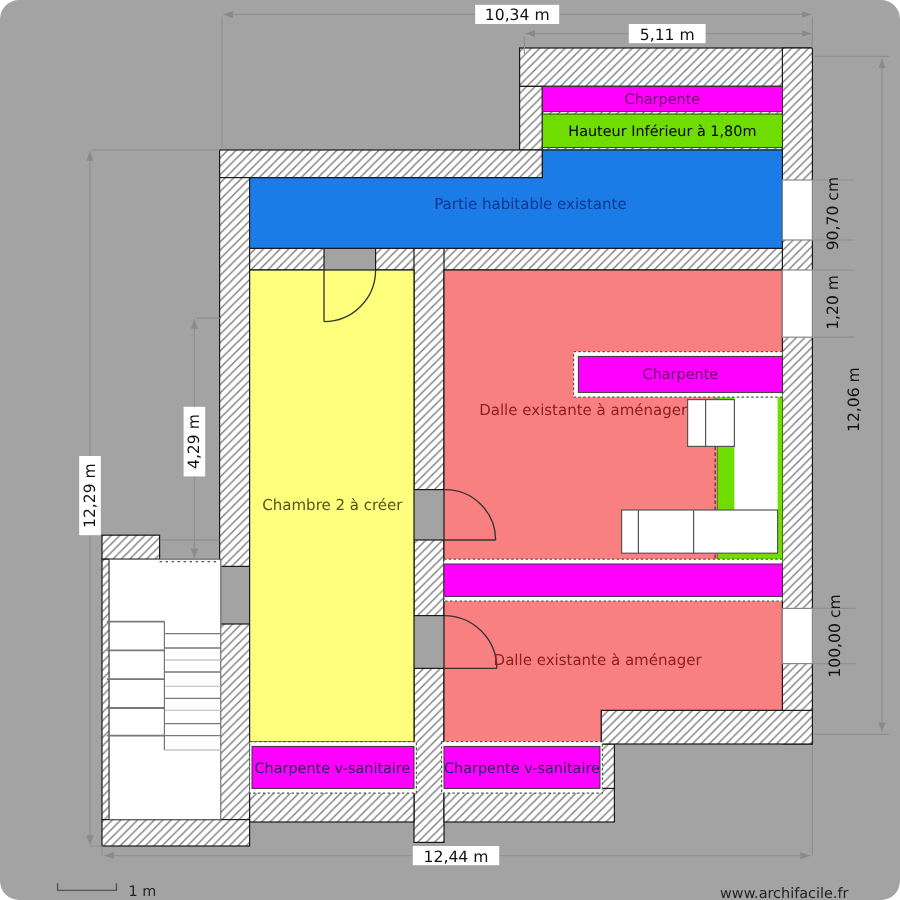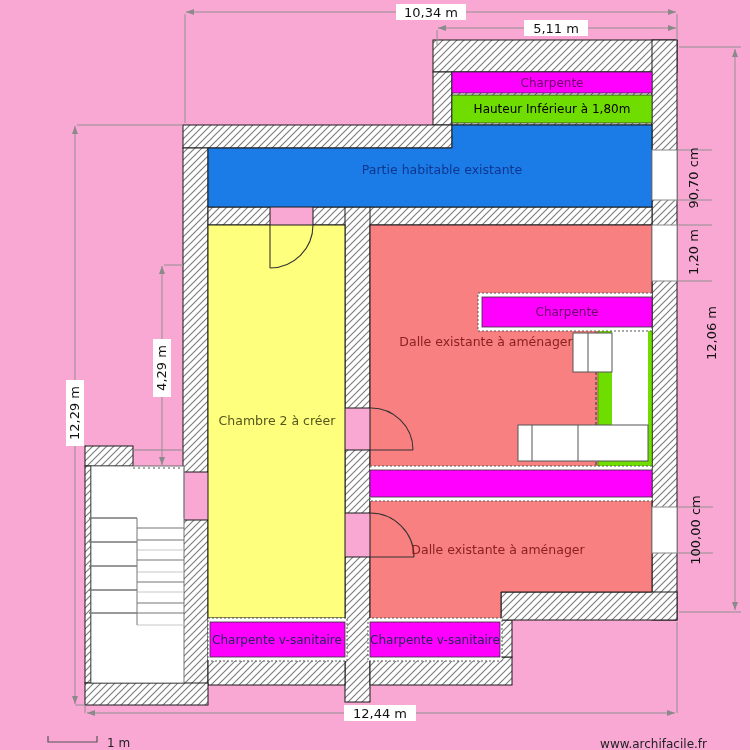--- a/index.html
+++ b/index.html
@@ -1,17 +1,17 @@
 <!DOCTYPE html>
 <html><head>
 <meta charset="utf-8">
 <style>
   html,body{margin:0;padding:0;background:#ffffff;}
-  .canvas{position:relative;width:750px;height:750px;background:#f9a8d4;overflow:hidden;
-          font-family:"DejaVu Sans","Liberation Sans",sans-serif;}
+  .canvas{position:relative;width:750px;height:750px;background:#a3a3a3;overflow:hidden;
+          font-family:"DejaVu Sans","Liberation Sans",sans-serif;border-radius:16px;}
   svg text{font-family:"DejaVu Sans","Liberation Sans",sans-serif;}
   .dimtext{font-size:13px;fill:#111;}
   .roomtext{font-size:12.5px;}
   .bandtext{font-size:12px;}
   .foottext{font-size:12px;fill:#222;}
 </style>
 </head>
 <body>
 
 <div class="canvas">

